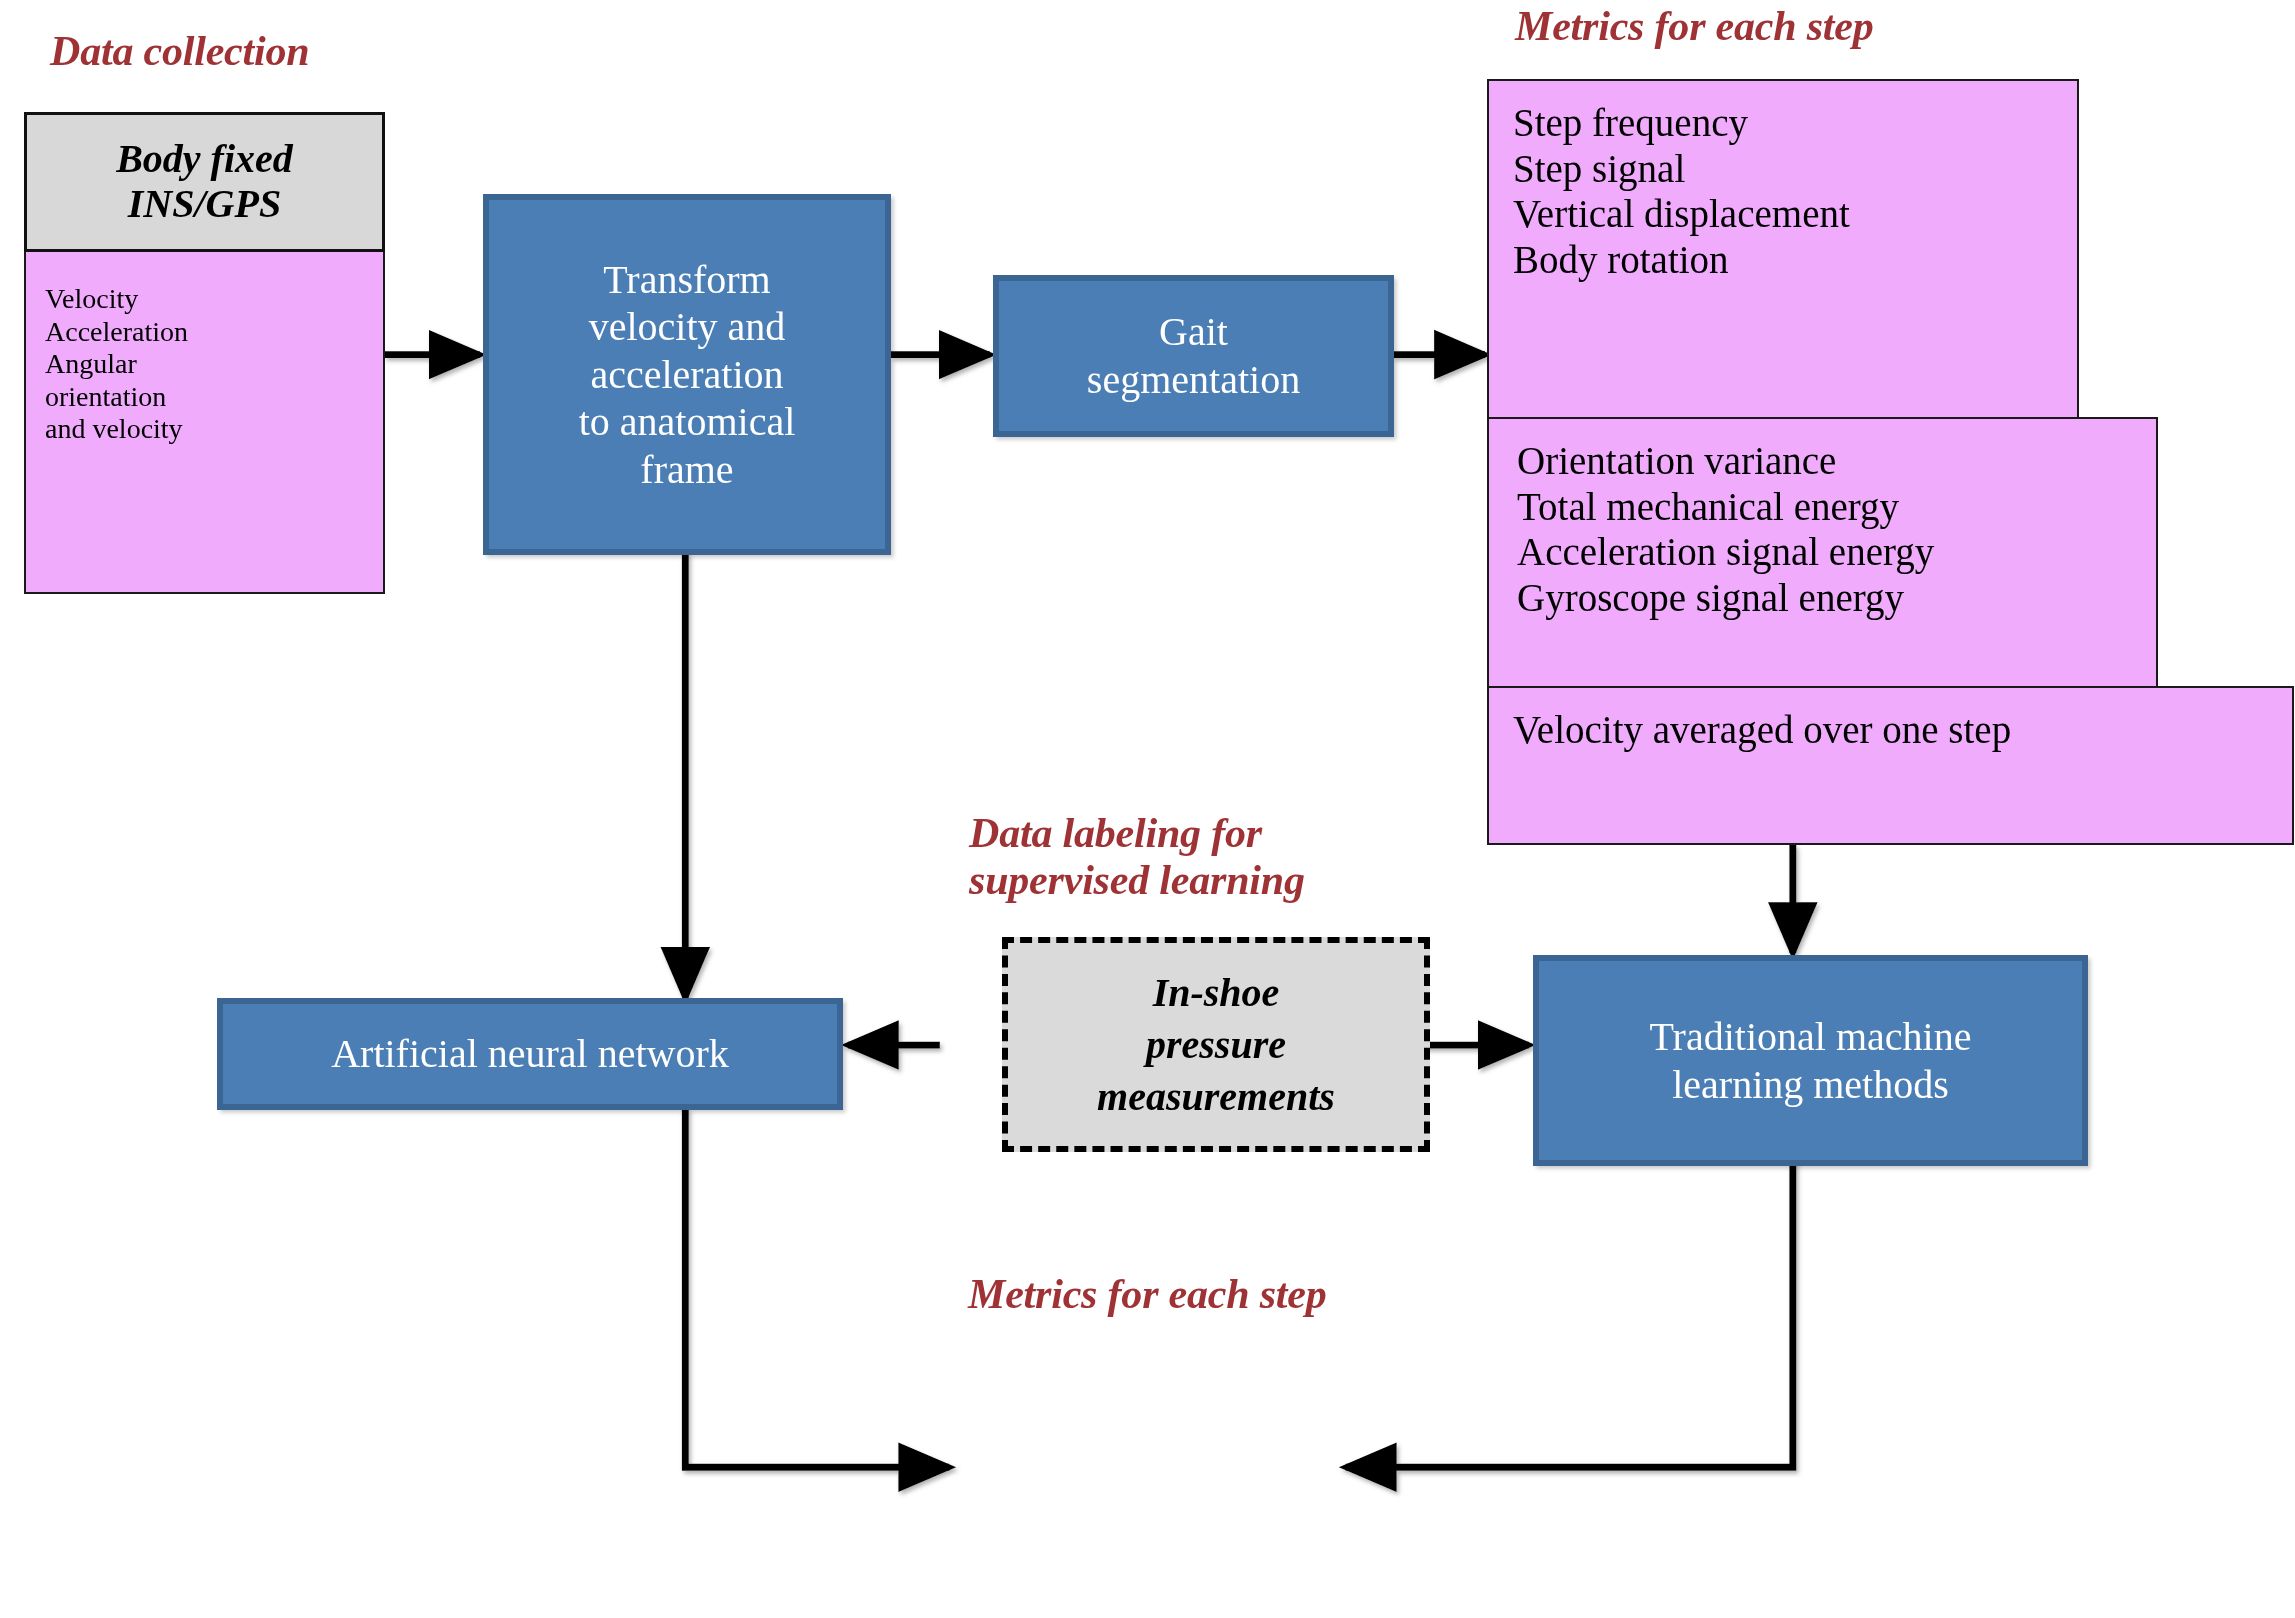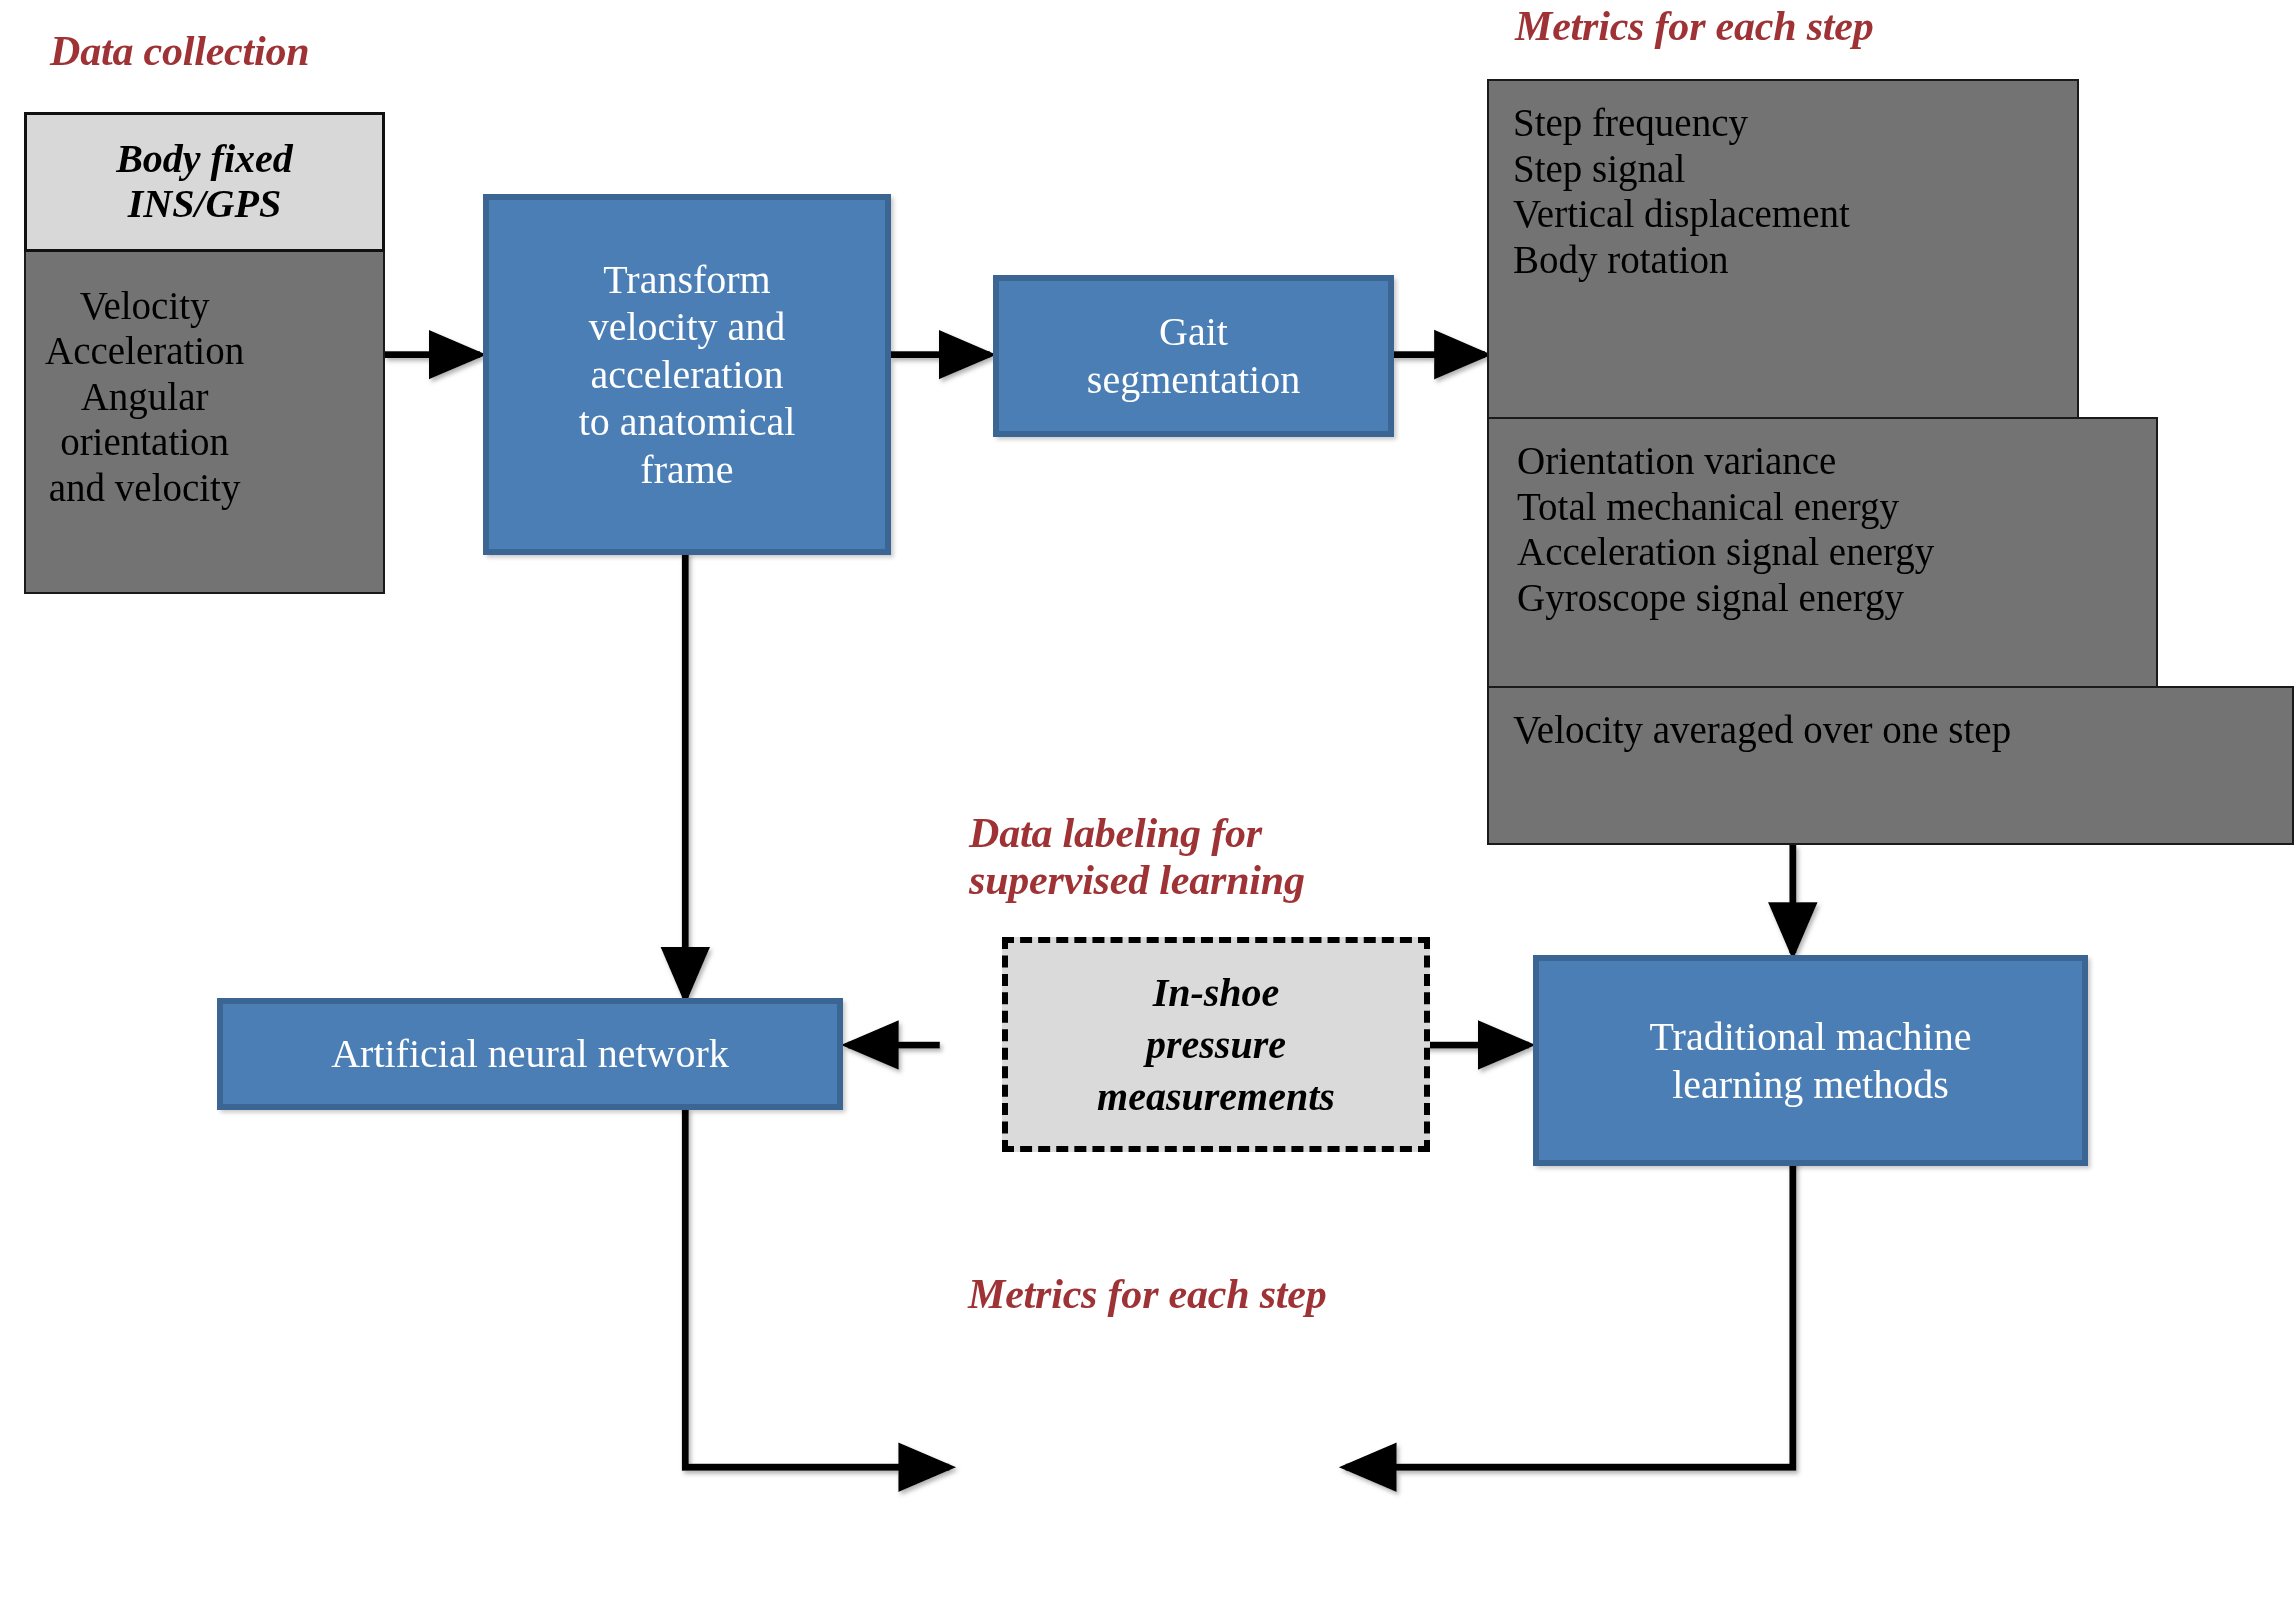--- a/index.html
+++ b/index.html
@@ -36,21 +36,21 @@
     font-style: italic;
     font-size: 42px;
     line-height: 1.12;
     white-space: pre-line;
     letter-spacing: -0.2px;
   }
 
   
   .wbox {
     position: absolute;
-    background: #737373;
+    background: #f0abfc;
     border: 2.6px solid #1a1a1a;
     box-sizing: border-box;
     font-size: 39px;
     line-height: 1.17;
     color: #000000;
     padding: 12px 0 12px 20.6px;
   }
   .wbox .row { white-space: nowrap; }
 
   
@@ -147,21 +147,21 @@
   <div class="caption" style="left:50px; top:27.5px;">Data collection</div>
 
   <div class="caption" style="left:1515px; top:3.4px;">Metrics for each step</div>
 
   <div class="caption" style="left:969px; top:810px;">Data labeling for
 supervised learning</div>
 
   <div class="caption" style="left:968px; top:1271px;">Metrics for each step</div>
 
   <div class="wbox" style="left:24px; top:112px; width:361px; height:482px; padding:0;">
-    <div style="position:absolute; left:19px; top:169px; font-size:39px; line-height:1.165;text-align:center;">
+    <div style="position:absolute; left:19px; top:169px; font-size:28px; line-height:1.165;">
       <div class="row">Velocity</div>
       <div class="row">Acceleration</div>
       <div class="row">Angular</div>
       <div class="row">orientation</div>
       <div class="row">and velocity</div>
     </div>
   </div>
 
   <div class="gbox-head" style="left:24px; top:112px; width:361px; height:140px;">Body fixed
 INS/GPS</div>

